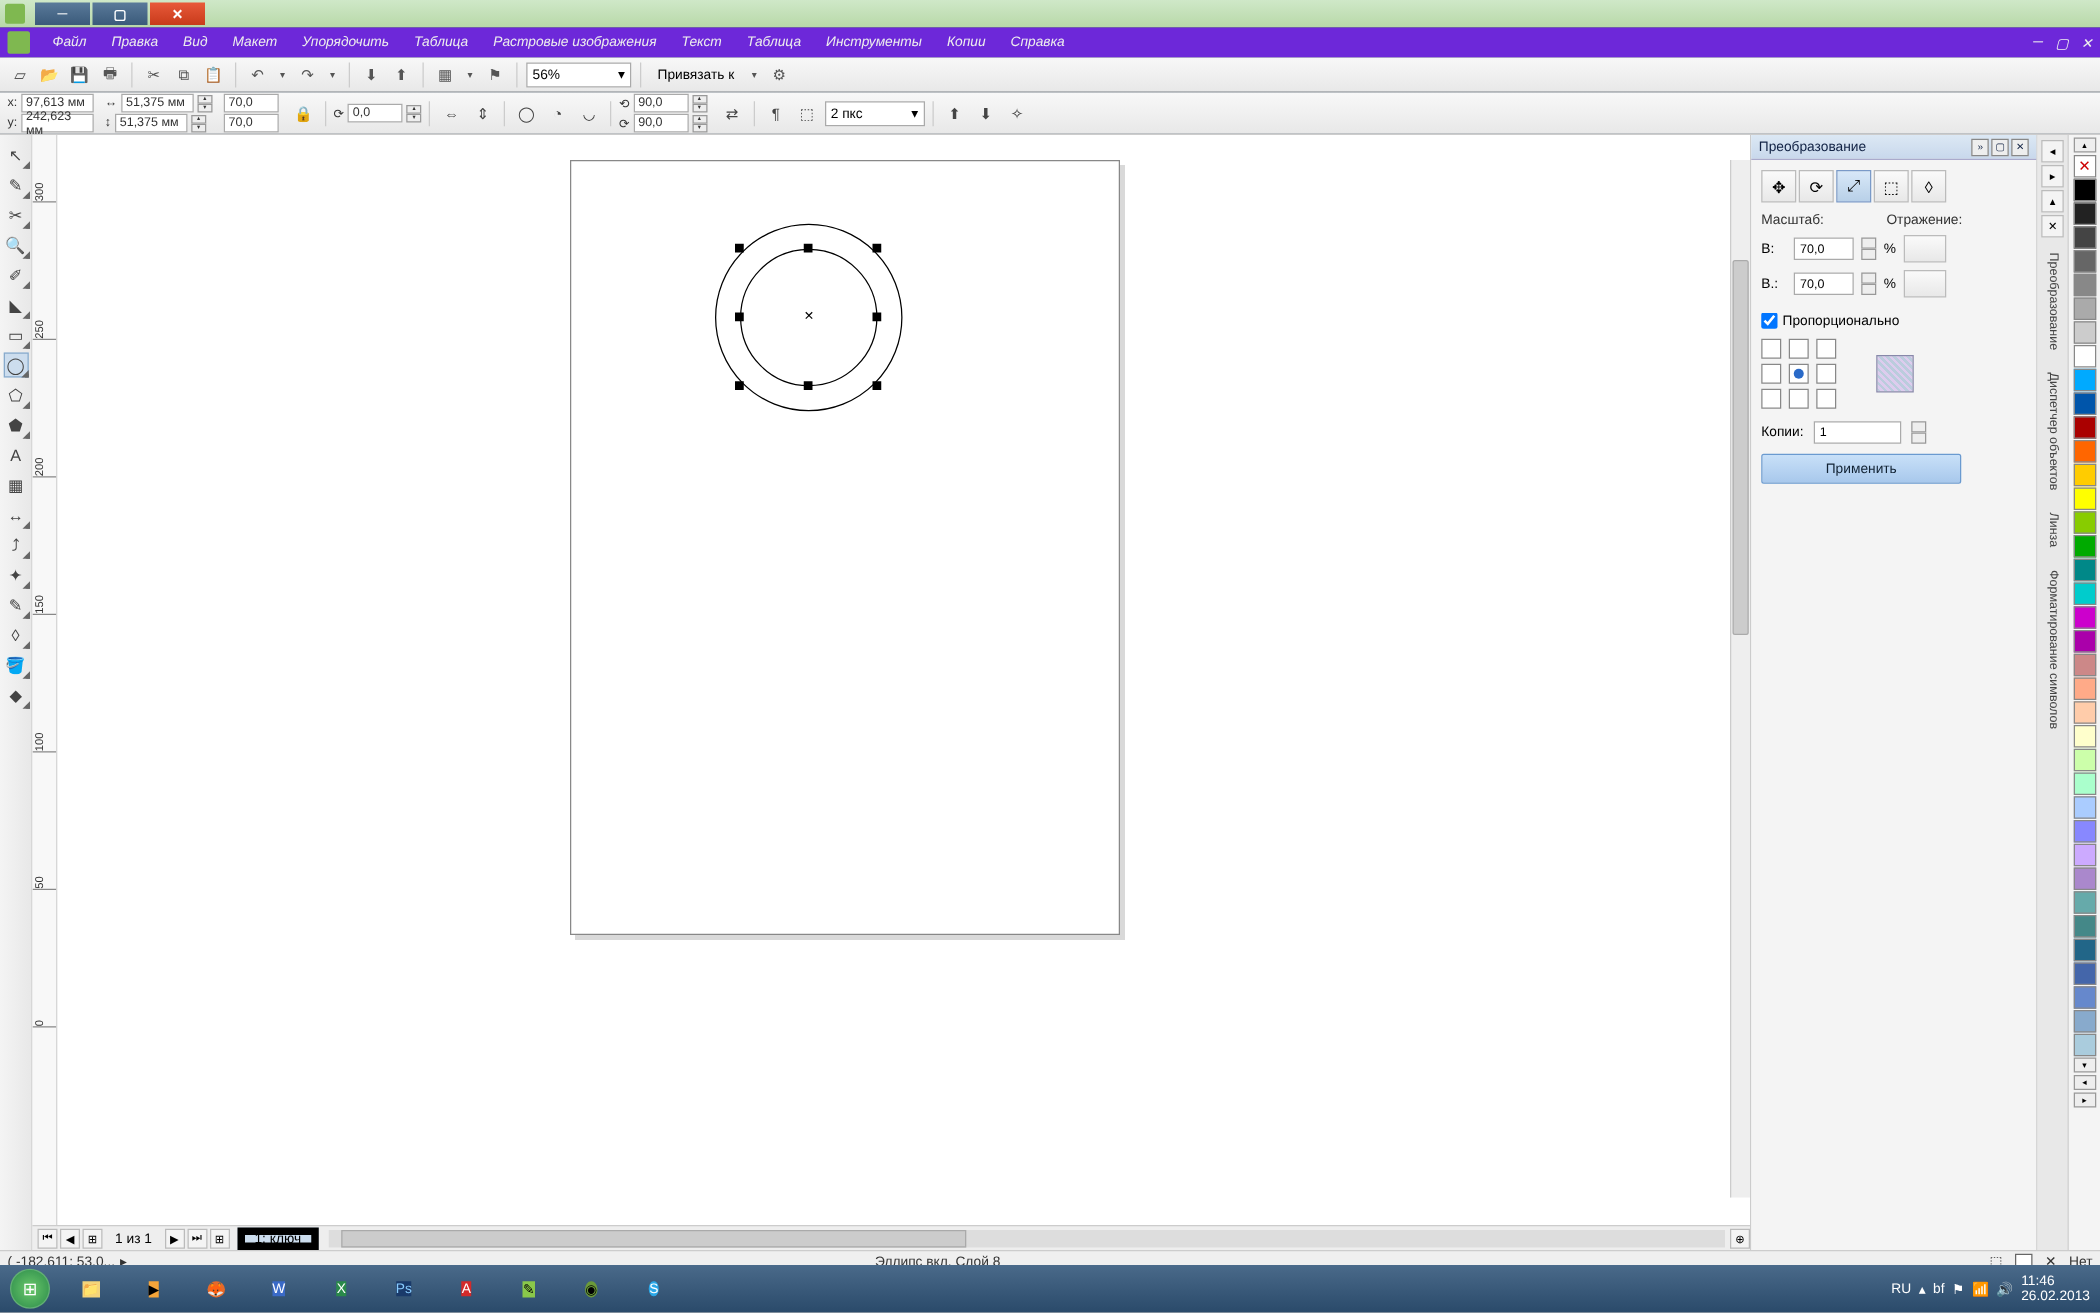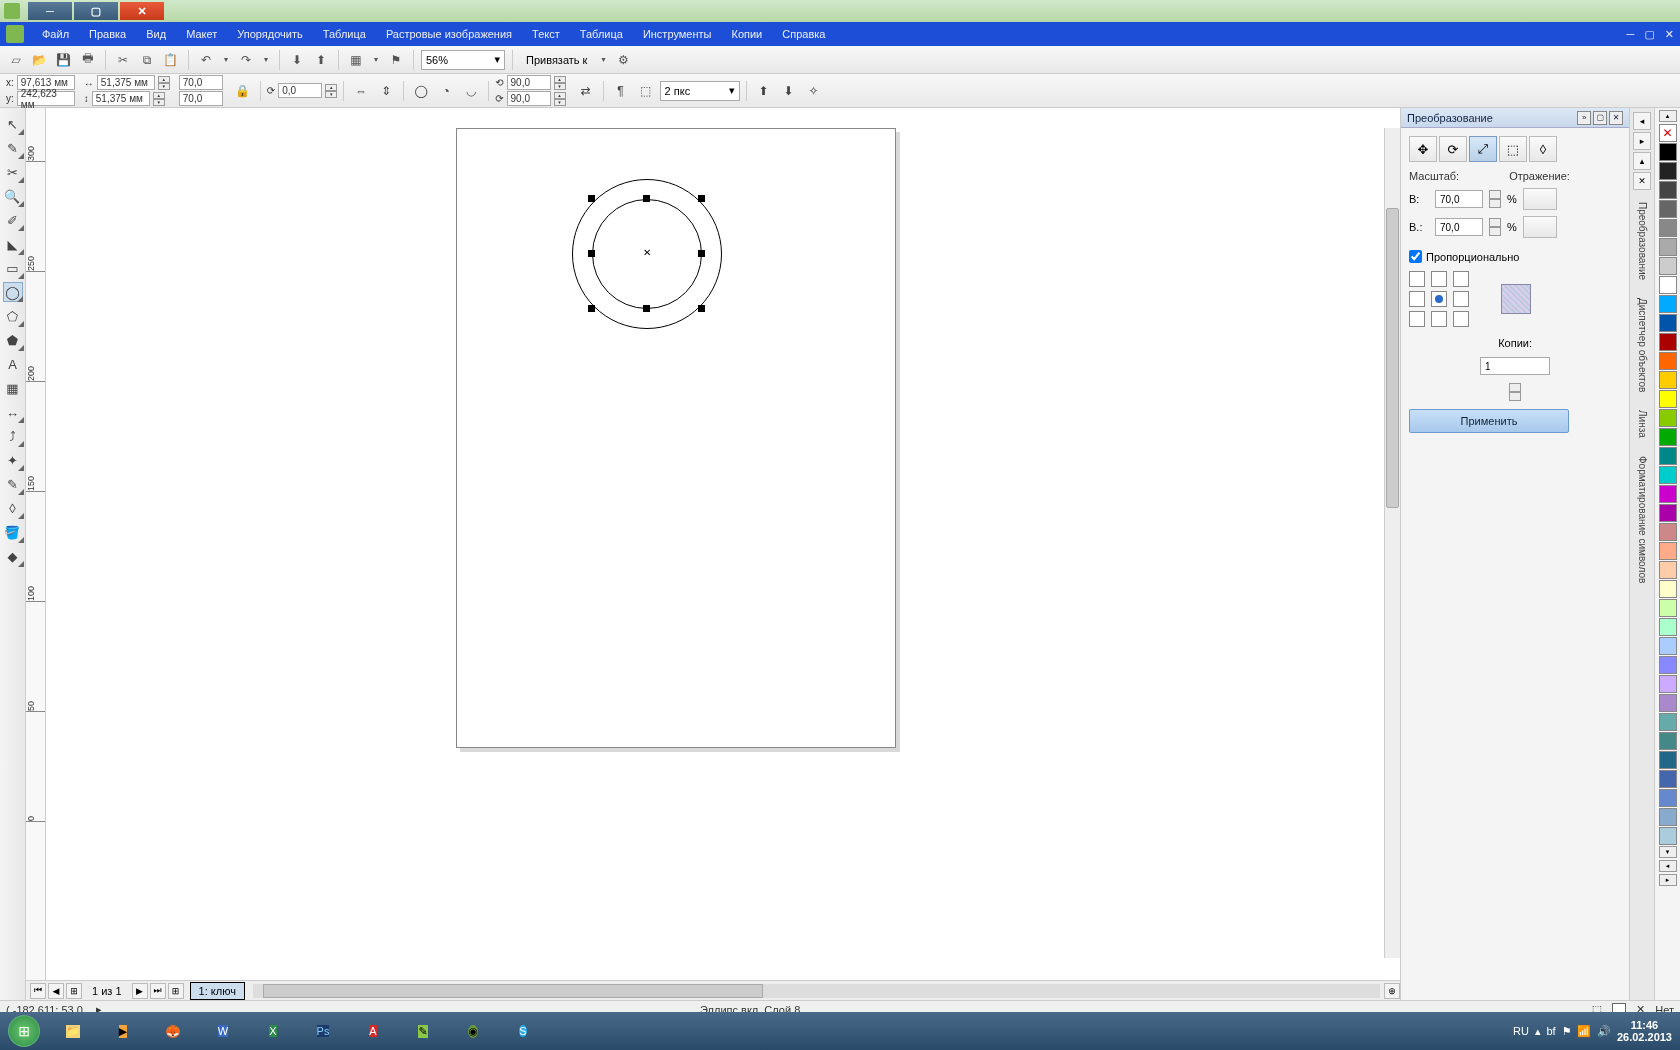--- a/index.html
+++ b/index.html
@@ -4,21 +4,21 @@
 <style>
 * { margin:0; padding:0; box-sizing:border-box; font-family:Tahoma,Arial,sans-serif; font-size:11px; }
 body { background:#3a4a5a; overflow:hidden; width:1680px; height:1050px; position:relative; }
 .titlebar { height:22px; background:linear-gradient(#cfe8c8,#b8d8a8); display:flex; align-items:center; padding:0 4px; }
 .titlebar .icon { width:16px; height:16px; background:#7fb850; border-radius:2px; margin-right:6px; }
 .titlebar .title { flex:1; color:#222; font-size:12px; }
 .winbtns { display:flex; }
 .winbtn { width:44px; height:18px; margin-left:2px; display:flex; align-items:center; justify-content:center; color:#fff; font-weight:bold; }
 .winbtn.min,.winbtn.max { background:linear-gradient(#5a7a9a,#3a5a7a); }
 .winbtn.close { background:linear-gradient(#e85a3a,#c83a1a); }
-.menubar { height:24px; background:#1d4ed8; display:flex; align-items:center; padding:0 6px; color:#eee; }
+.menubar { height:24px; background:#6d28d9; display:flex; align-items:center; padding:0 6px; color:#eee;font-style:italic; }
 .menubar .micon { width:18px; height:18px; background:#7fb850; border-radius:2px; margin-right:8px; }
 .menuitem { padding:0 10px; cursor:default; }
 .menubar .rbtns { margin-left:auto; display:flex; gap:10px; }
 .toolbar { height:28px; background:linear-gradient(#f8f8f8,#e8e8e8); border-bottom:1px solid #ccc; display:flex; align-items:center; padding:0 6px; gap:4px; }
 .tbtn { width:20px; height:20px; border:1px solid transparent; border-radius:2px; display:flex; align-items:center; justify-content:center; font-size:12px; color:#555; }
 .tsep { width:1px; height:20px; background:#ccc; margin:0 3px; }
 .tdd { width:12px; display:flex; align-items:center; justify-content:center; color:#555; font-size:8px; }
 .zoombox { width:84px; height:20px; border:1px solid #aaa; background:#fff; display:flex; align-items:center; padding:0 4px; }
 .zoombox span { flex:1; }
 .snaplabel { padding:0 6px; }
@@ -46,21 +46,21 @@
 .circ { position:absolute; border:1px solid #000; border-radius:50%; }
 .circ.outer { left:115px; top:50px; width:150px; height:150px; }
 .circ.inner { left:135px; top:70px; width:110px; height:110px; }
 .handle { position:absolute; width:7px; height:7px; background:#000; }
 .center-x { position:absolute; font-size:10px; color:#000; }
 .vscroll { position:absolute; right:0; top:20px; bottom:22px; width:16px; background:#eee; border-left:1px solid #ccc; }
 .vscroll .thumb { position:absolute; top:80px; height:300px; left:1px; right:1px; background:#ccc; border:1px solid #aaa; border-radius:2px; }
 .hscroll { height:20px; background:#eee; border-top:1px solid #ccc; display:flex; align-items:center; }
 .pagenav { display:flex; align-items:center; gap:2px; padding:0 4px; }
 .pnbtn { width:16px; height:16px; border:1px solid #bbb; background:#f4f4f4; display:flex; align-items:center; justify-content:center; font-size:9px; }
-.pgtab { padding:0 8px; height:18px; background:#cde; border:1px solid #000000; display:flex; align-items:center; margin-left:4px; font-size:11px; }
+.pgtab { padding:0 8px; height:18px; background:#cde; border:6px solid #000000; display:flex; align-items:center; margin-left:4px; font-size:11px; }
 .hscrolltrack { flex:1; margin:0 4px; height:14px; background:#ddd; position:relative; }
 .hscrolltrack .thumb { position:absolute; left:10px; width:500px; top:0; bottom:0; background:#ccc; border:1px solid #aaa; }
 .docker-area { width:280px; background:#efefef; border-left:1px solid #ccc; display:flex; }
 .docker { width:230px; background:#f4f4f4; border-right:1px solid #ccc; display:flex; flex-direction:column; }
 .docker-title { height:20px; background:linear-gradient(#dce8f4,#c8d8ec); border-bottom:1px solid #aac; display:flex; align-items:center; padding:0 6px; color:#124; font-size:11px; }
 .docker-title .r { margin-left:auto; display:flex; gap:2px; }
 .docker-title .r div { width:14px; height:14px; border:1px solid #888; background:#eee; font-size:8px; display:flex; align-items:center; justify-content:center; }
 .docker-body { padding:8px; }
 .trow { display:flex; gap:2px; margin-bottom:8px; }
 .trow .tb { width:28px; height:26px; border:1px solid #bbb; background:linear-gradient(#fafafa,#e8e8e8); display:flex; align-items:center; justify-content:center; font-size:13px; }
@@ -72,41 +72,41 @@
 .dspin div { height:9px; border:1px solid #999; background:#eee; }
 .mirrbtn { width:34px; height:22px; border:1px solid #bbb; background:linear-gradient(#fafafa,#e8e8e8); }
 .lblrow { display:flex; gap:50px; font-size:11px; color:#333; margin-bottom:6px; }
 .checkrow { display:flex; align-items:center; gap:4px; margin:12px 0 8px; }
 .anchorgrid { display:flex; gap:30px; align-items:center; }
 .anchor3 { display:grid; grid-template-columns:repeat(3,18px); gap:4px; }
 .anchor3 div { width:16px; height:16px; border:1px solid #888; background:#fff; display:flex; align-items:center; justify-content:center; }
 .anchor3 div.sel { background:#fff; }
 .anchor3 div.sel::after { content:''; width:8px; height:8px; border-radius:50%; background:#2a6ac8; }
 .origin-vis { width:30px; height:30px; background:repeating-linear-gradient(45deg,#bcd,#bcd 2px,#dce 2px,#dce 4px); border:1px solid #88a; }
-.copiesrow { display:flex; align-items:center; gap:8px; margin-top:10px;flex-direction:column; }
+.copiesrow { display:flex; align-items:center; gap:8px; margin-top:10px; }
 .copiesrow .dinput { width:70px; }
 .applybtn { margin-top:8px; width:160px; height:24px; background:linear-gradient(#c8e0f8,#a8c8ec); border:1px solid #6a9ad0; border-radius:2px; display:flex; align-items:center; justify-content:center; color:#123; }
 .docker-tabs { width:24px; background:#e8e8e8; display:flex; flex-direction:column; align-items:center; padding-top:4px; gap:2px; }
 .dtab { width:18px; height:18px; border:1px solid #bbb; background:#f4f4f4; font-size:9px; display:flex; align-items:center; justify-content:center; }
 .vtab { writing-mode:vertical-rl; font-size:10px; color:#444; padding:6px 0; margin-top:4px; }
 .palette { width:26px; background:#f4f4f4; border-left:1px solid #ccc; display:flex; flex-direction:column; align-items:center; padding-top:2px; }
 .palette .pnav { width:18px; height:12px; border:1px solid #999; background:#eee; font-size:7px; display:flex; align-items:center; justify-content:center; margin-bottom:2px; }
 .swatch { width:18px; height:18px; border:1px solid #888; margin-bottom:1px; }
 .swatch.none { background:#fff; position:relative; }
 .swatch.none::after { content:'✕'; position:absolute; inset:0; display:flex; align-items:center; justify-content:center; color:#c00; font-size:12px; }
 .statusbar { position:absolute; bottom:32px; left:0; right:0; height:18px; background:#efefef; border-top:1px solid #ccc; display:flex; align-items:center; padding:0 6px; font-size:10px; color:#333; }
 .statusbar .sright { margin-left:auto; display:flex; gap:10px; align-items:center; }
 .statusbar2 { position:absolute; bottom:14px; left:0; right:0; height:18px; background:#efefef; border-top:1px solid #ddd; display:flex; align-items:center; padding:0 6px; font-size:10px; color:#333; }
 .statusbar2 .sright { margin-left:auto; display:flex; gap:8px; }
 .taskbar { position:absolute; bottom:0; left:0; right:0; height:38px; background:linear-gradient(#4a6a8a,#2a4a6a); display:flex; align-items:center; }
 .startbtn { width:48px; height:38px; display:flex; align-items:center; justify-content:center; }
 .startorb { width:32px; height:32px; border-radius:50%; background:radial-gradient(#6ac86a,#2a8a4a); border:1px solid #fff3; display:flex; align-items:center; justify-content:center; color:#fff; font-size:14px; }
 .tbicon { width:48px; height:32px; margin:0 1px; display:flex; align-items:center; justify-content:center; border-radius:2px; }
 .tray { margin-left:auto; display:flex; align-items:center; gap:6px; padding-right:8px; color:#fff; font-size:10px; }
-.tray .clock { text-align:center; line-height:12px;font-weight:bold; }
+.tray .clock { text-align:left; line-height:12px; }
 .colorind { width:14px; height:14px; border:1px solid #666; display:inline-block; }
 </style>
 </head>
 <body>
 
 <div class="titlebar">
   <div class="icon"></div>
   <div class="winbtns">
     <div class="winbtn min">─</div>
     <div class="winbtn max">▢</div>

